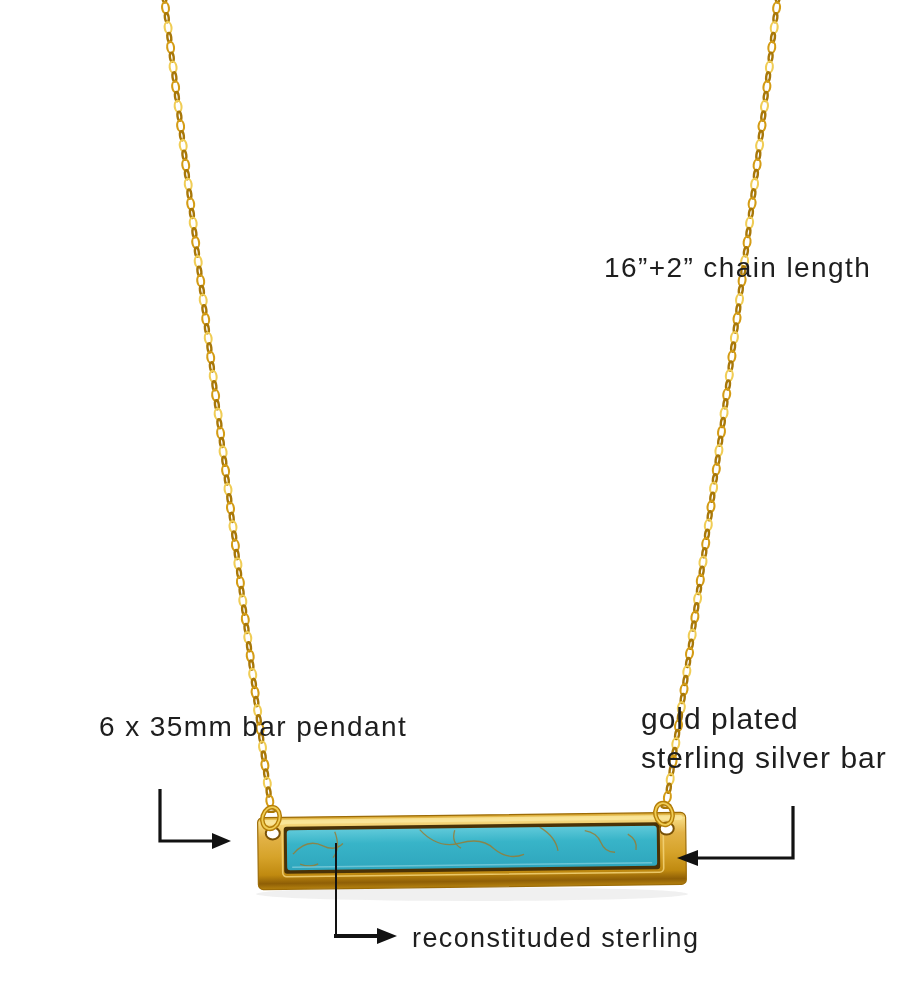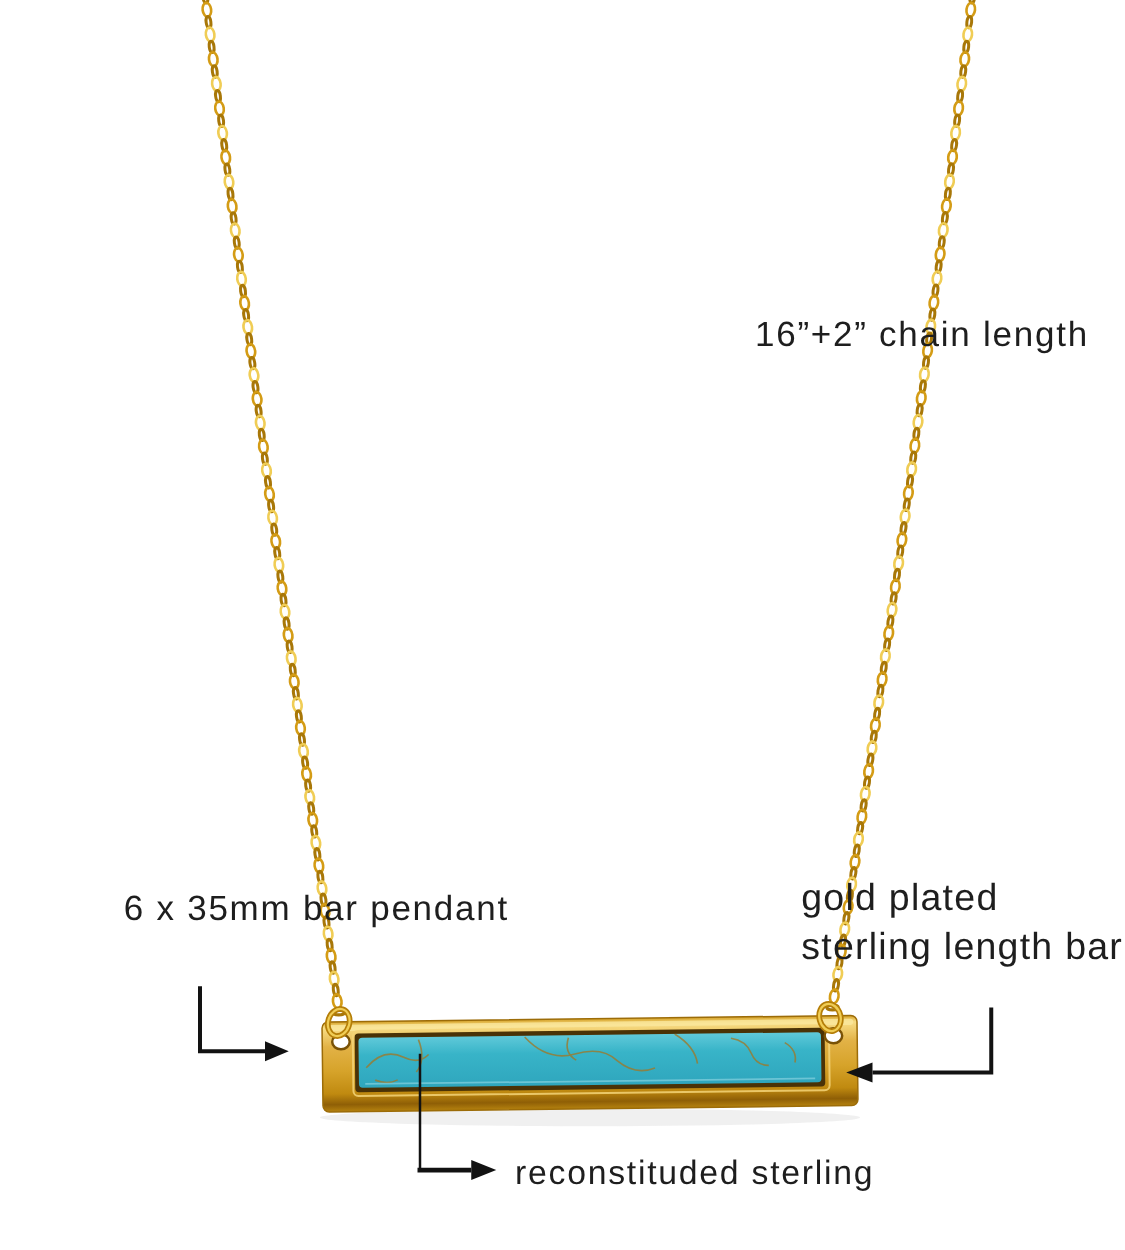--- a/index.html
+++ b/index.html
@@ -277,17 +277,17 @@
       <polygon points="377,928 377,944 397,936" fill="var(--arrow,#121212)" stroke="none"></polygon>
     </g>
   </svg>
 
   <div class="label label-chain-length">16”+2” chain length</div>
 
   <div class="label label-pendant-size">6 x 35mm bar pendant</div>
 
   <div class="label label-material">
     <div>gold plated</div>
-    <div>sterling length bar</div>
+    <div>sterling silver bar</div>
   </div>
 
   <div class="label label-stone">reconstituded sterling</div>
 </div>
 
 </body></html>

